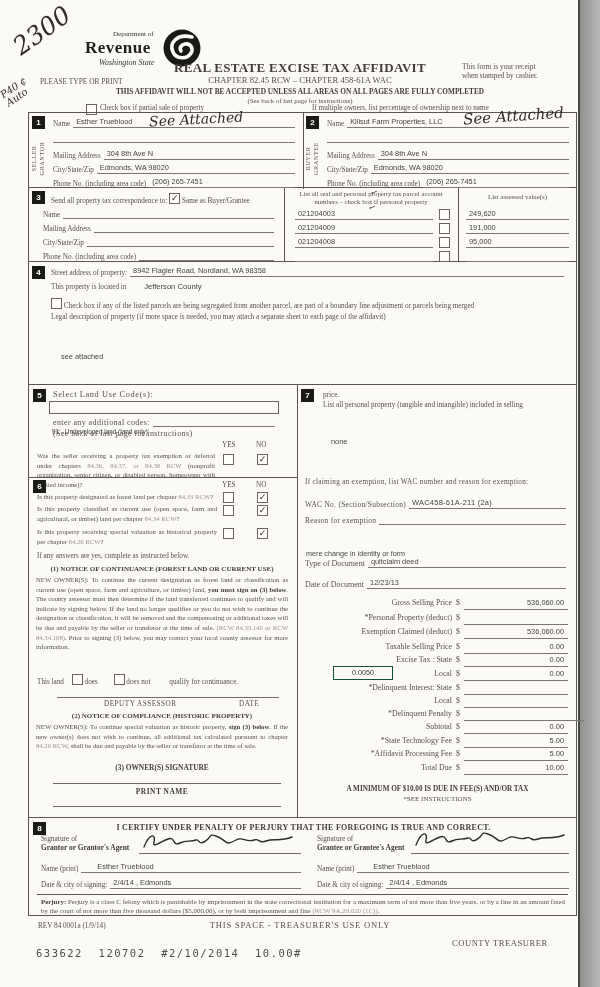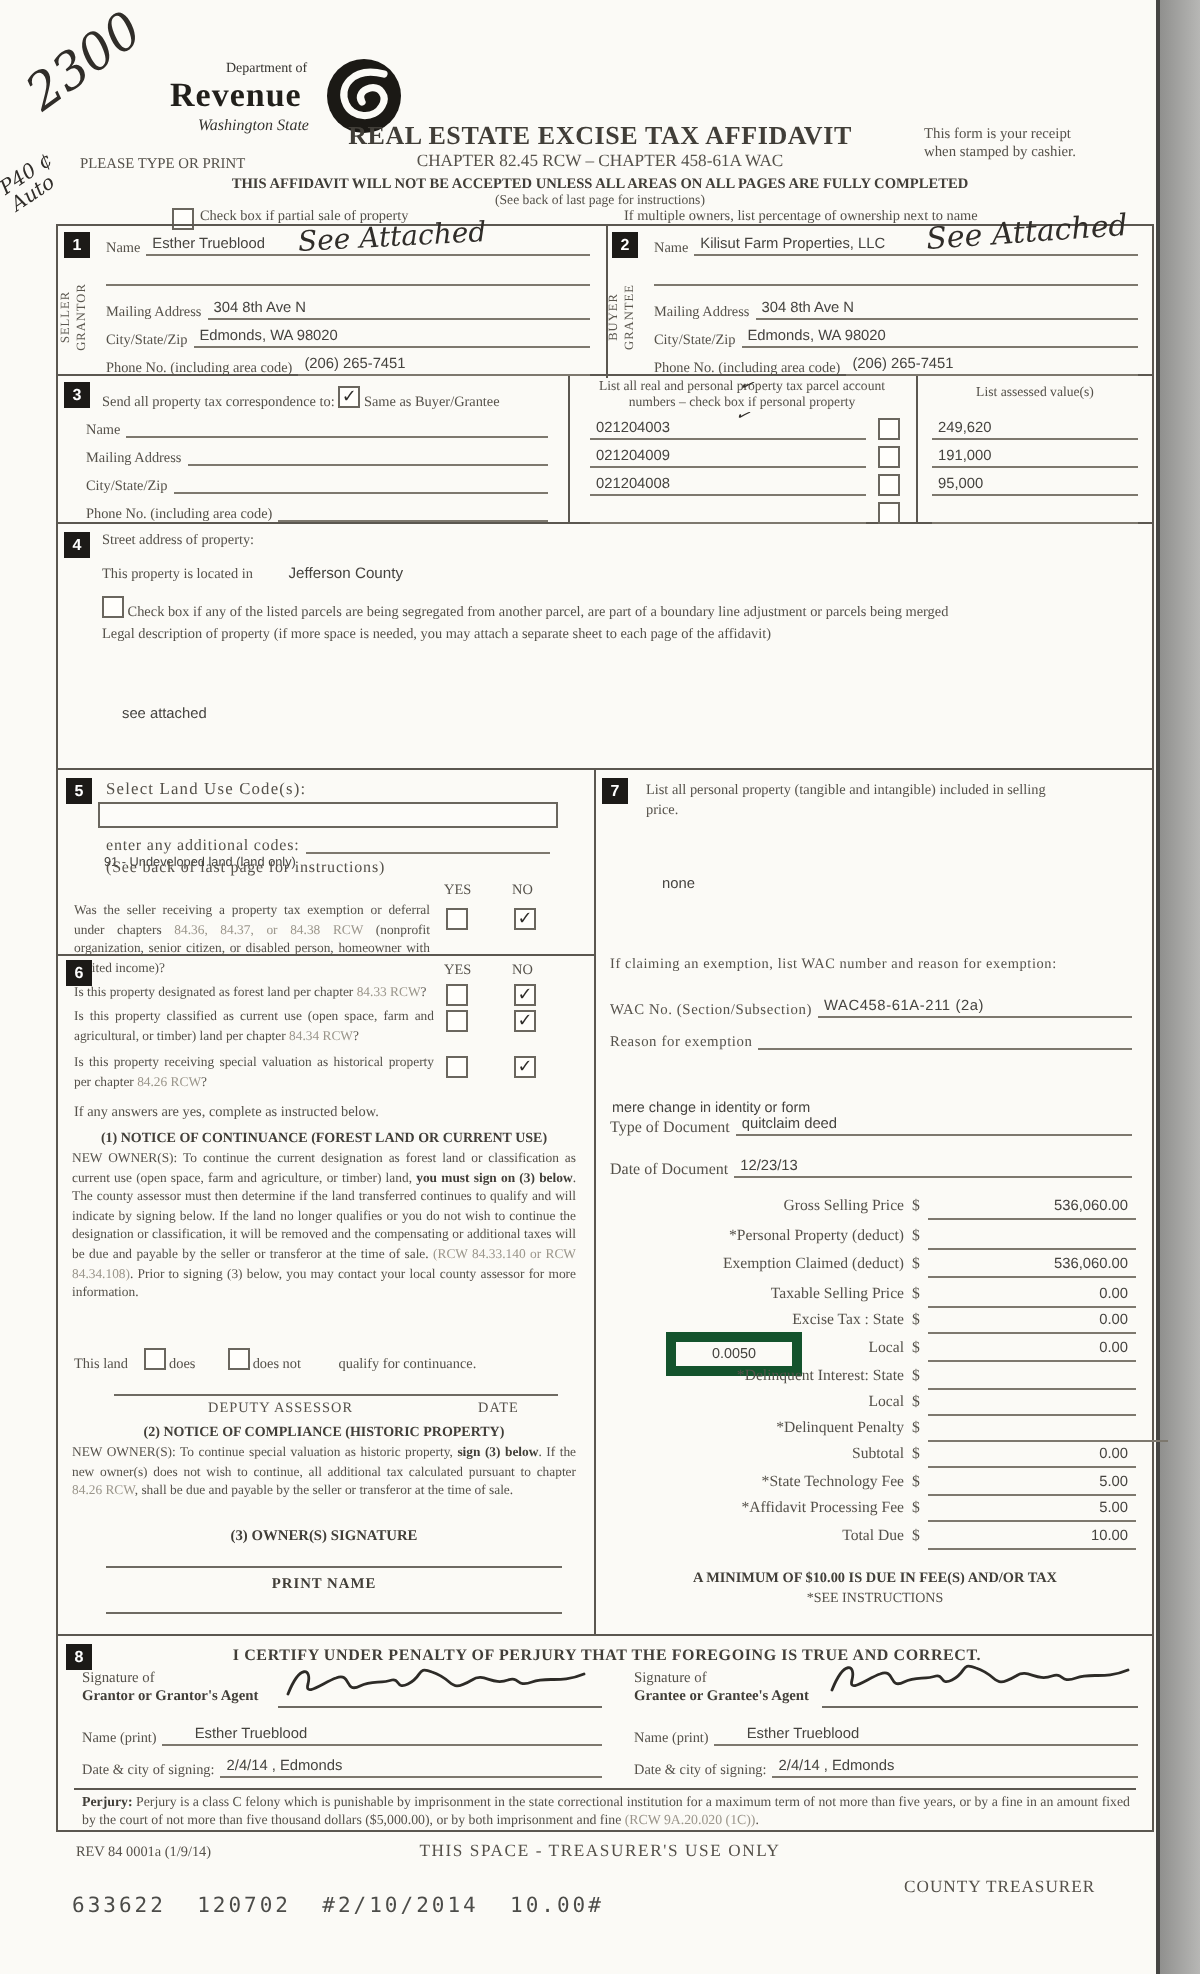--- a/index.html
+++ b/index.html
@@ -190,20 +190,21 @@
       <div class="frow abs" style="left:8px;top:63px;right:8px;">
         <span class="fl" style="margin-left:0;"></span>
       </div>
     </div>
   </div>
 
   <div class="bx" style="left:28px;top:262px;width:549px;height:123px;border-top:none;">
     <div class="numbox" style="left:3px;top:4px;">4</div>
     <div class="frow abs" style="left:22px;top:4px;right:12px;">
       <span>Street address of property:</span>
+      <span class="fl"><span class="typed">8942 Flagler Road, Nordland, WA 98358</span></span>
     </div>
     <div class="abs lbl" style="left:22px;top:20px;">
       <span>This property is located in</span>
       <span class="typed" style="margin-left:16px;font-size:7.6px;">Jefferson County</span>
     </div>
     <div class="abs lbl" style="left:22px;top:36px;right:12px;">
       <span class="cb"></span>
       <span>Check box if any of the listed parcels are being segregated from another parcel, are part of a boundary line adjustment or parcels being merged</span>
     </div>
     <div class="abs lbl" style="left:22px;top:51px;right:12px;">Legal description of property (if more space is needed, you may attach a separate sheet to each page of the affidavit)</div>
@@ -277,22 +278,22 @@
       </div>
       <div class="abs b ctr" style="left:4px;top:378px;width:258px;font-size:7.4px;">(3)  OWNER(S) SIGNATURE</div>
       <div class="sigline" style="left:24px;top:398px;right:16px;"></div>
       <div class="abs b ctr" style="left:4px;top:402px;width:258px;font-size:7.4px;letter-spacing:.5px;">PRINT NAME</div>
       <div class="sigline" style="left:24px;top:421px;right:16px;"></div>
     </div>
 
     <div class="abs" style="left:268px;top:0;width:281px;height:433px;">
       <div class="numbox" style="left:4px;top:4px;">7</div>
       <div class="abs lbl" style="left:26px;top:5px;width:248px;line-height:10px;">
+        <div>price.</div>
         <div>List all  personal property (tangible and intangible) included in selling</div>
-        <div>price.</div>
       </div>
       <div class="abs typed" style="left:34px;top:28px;font-size:7.4px;">none</div>
 
       <div class="abs lbl" style="left:8px;top:93px;letter-spacing:.3px;text-align:center;">If claiming an exemption, list WAC number and reason for exemption:</div>
       <div class="frow abs" style="left:8px;top:113px;right:12px;font-size:7.4px;letter-spacing:.3px;">
         <span>WAC No. (Section/Subsection)</span>
         <span class="fl"><span class="typed">WAC458-61A-211 (2a)</span></span>
       </div>
       <div class="frow abs" style="left:8px;top:129px;right:12px;font-size:7.4px;letter-spacing:.3px;">
         <span>Reason for exemption</span>
@@ -328,21 +329,21 @@
           <span class="mlabel">Taxable Selling Price</span>
           <span class="mdollar">$</span>
           <span class="mline"><span class="typed">0.00</span></span>
         </div>
       <div class="mrow" style="top:270px;">
           <span class="mlabel">Excise Tax : State</span>
           <span class="mdollar">$</span>
           <span class="mline"><span class="typed">0.00</span></span>
         </div>
       <div class="mrow" style="top:284px;">
-        <span class="abs" style="left:36px;top:-3px;width:58px;height:12px;border:5px solid #14532d;text-align:center;"><span class="typed" style="font-size:7.2px;line-height:12px;">0.0050</span></span>
+        <span class="abs" style="left:36px;top:-3px;width:58px;height:12px;border:1px solid #14532d;text-align:center;"><span class="typed" style="font-size:7.2px;line-height:12px;">0.0050</span></span>
         <span class="mlabel">Local</span>
           <span class="mdollar">$</span>
           <span class="mline"><span class="typed">0.00</span></span>
         </div>
       <div class="mrow" style="top:298px;">
           <span class="mlabel">*Delinquent Interest: State</span>
           <span class="mdollar">$</span>
           <span class="mline"><span class="typed"></span></span>
         </div>
       <div class="mrow" style="top:311px;">

